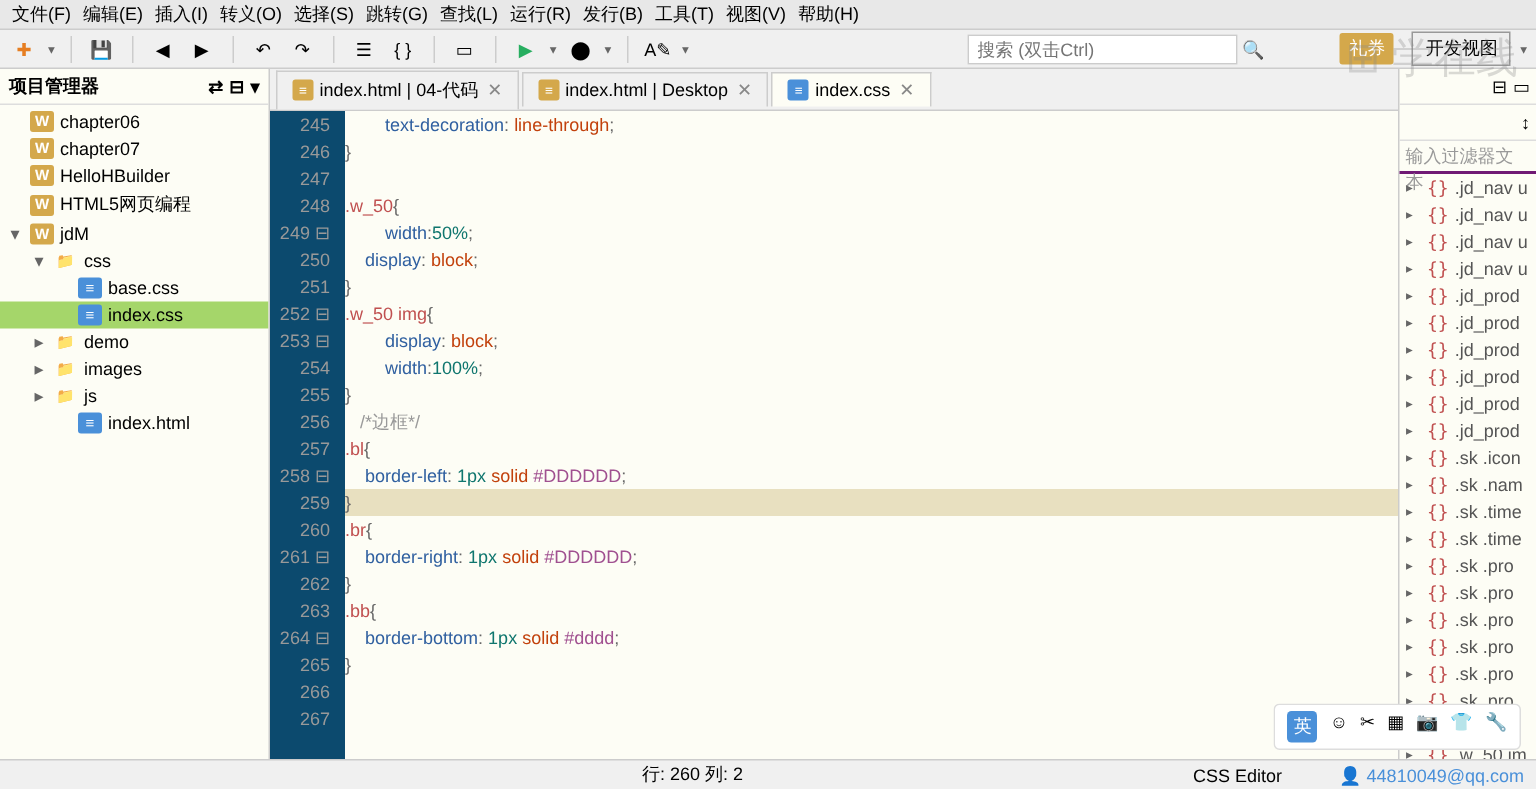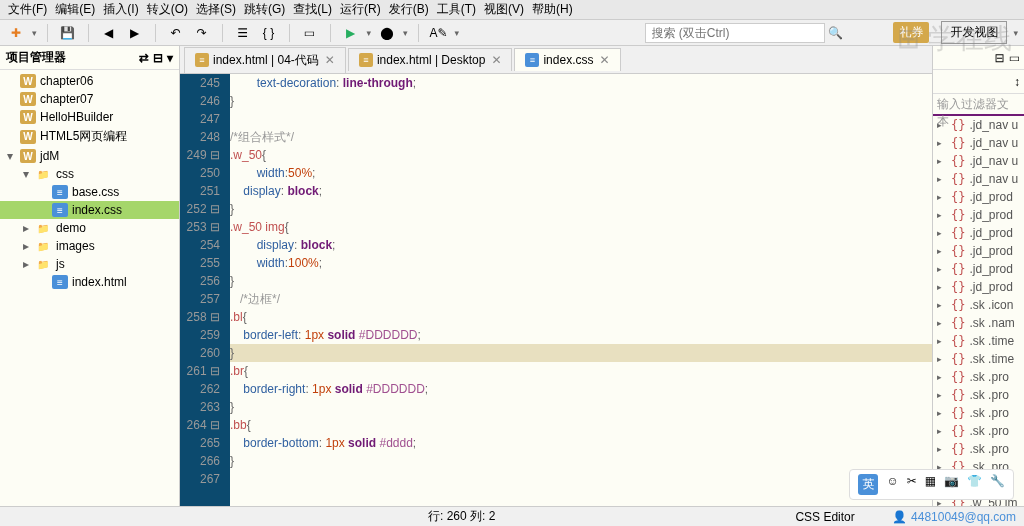--- a/index.html
+++ b/index.html
@@ -32,24 +32,24 @@
 .tab .tab-icon { width: 14px; height: 14px; margin-right: 4px; display: inline-flex; align-items: center; justify-content: center; font-size: 9px; border-radius: 2px; }
 .tab .close { margin-left: 6px; color: #888; }
 .code { flex: 1; display: flex; overflow: auto; font-family: Consolas, monospace; font-size: 13px; line-height: 18px; }
 .gutter { width: 50px; text-align: right; padding-right: 10px; color: #999; background: #0c4a6e; user-select: none; }
 .gutter div { height: 18px; }
 .code-lines { flex: 1; background: #fdfdf5; }
 .code-lines div { height: 18px; white-space: pre; }
 .code-lines div.current { background: #e8e0c0; }
 .c-sel { color: #c05050; }
 .c-prop { color: #3060a0; }
-.c-val { color: #701a75; font-weight: bold; }
+.c-val { color: #c2410c; }
 .c-punc { color: #666; }
 .c-comment { color: #999; }
-.c-num { color: #c2410c; text-align: right; }
+.c-num { color: #0f766e; text-align: right; }
 .c-hex { color: #a05090; }
 .right-panel { width: 92px; background: #fdfdf5; border-left: 1px solid #ccc; display: flex; flex-direction: column; }
 .right-toolbar { height: 24px; display: flex; align-items: center; justify-content: flex-end; padding: 0 4px; border-bottom: 1px solid #ddd; gap: 4px; }
 .filter-input { height: 22px; border-bottom: 2px solid #701a75; padding: 2px 4px; color: #999; }
 .outline { flex: 1; overflow: auto; }
 .outline-item { display: flex; align-items: center; padding: 2px 4px; cursor: pointer; font-size: 11px; }
 .outline-item .expand { width: 10px; color: #666; font-size: 9px; }
 .outline-item .brace { color: #c05050; margin: 0 4px; font-family: monospace; }
 .outline-item .name { color: #555; overflow: hidden; text-overflow: clip; white-space: nowrap; }
 .statusbar { height: 20px; background: #f0f0f0; border-top: 1px solid #ccc; display: flex; align-items: center; padding: 0 8px; font-size: 11px; }
@@ -238,21 +238,20 @@
           <div>263</div>
           <div>264 ⊟</div>
           <div>265</div>
           <div>266</div>
           <div>267</div>
         </div>
       <div class="code-lines">
           <div>        <span class="c-prop">text-decoration</span><span class="c-punc">:</span> <span class="c-val">line-through</span><span class="c-punc">;</span></div>
           <div><span class="c-punc">}</span></div>
           <div>&nbsp;</div>
-          <div><span class="c-comment">/*组合样式*/</span></div>
           <div><span class="c-sel">.w_50</span><span class="c-punc">{</span></div>
           <div>        <span class="c-prop">width</span><span class="c-punc">:</span><span class="c-num">50%</span><span class="c-punc">;</span></div>
           <div>    <span class="c-prop">display</span><span class="c-punc">:</span> <span class="c-val">block</span><span class="c-punc">;</span></div>
           <div><span class="c-punc">}</span></div>
           <div><span class="c-sel">.w_50 img</span><span class="c-punc">{</span></div>
           <div>        <span class="c-prop">display</span><span class="c-punc">:</span> <span class="c-val">block</span><span class="c-punc">;</span></div>
           <div>        <span class="c-prop">width</span><span class="c-punc">:</span><span class="c-num">100%</span><span class="c-punc">;</span></div>
           <div><span class="c-punc">}</span></div>
           <div>   <span class="c-comment">/*边框*/</span></div>
           <div><span class="c-sel">.bl</span><span class="c-punc">{</span></div>

